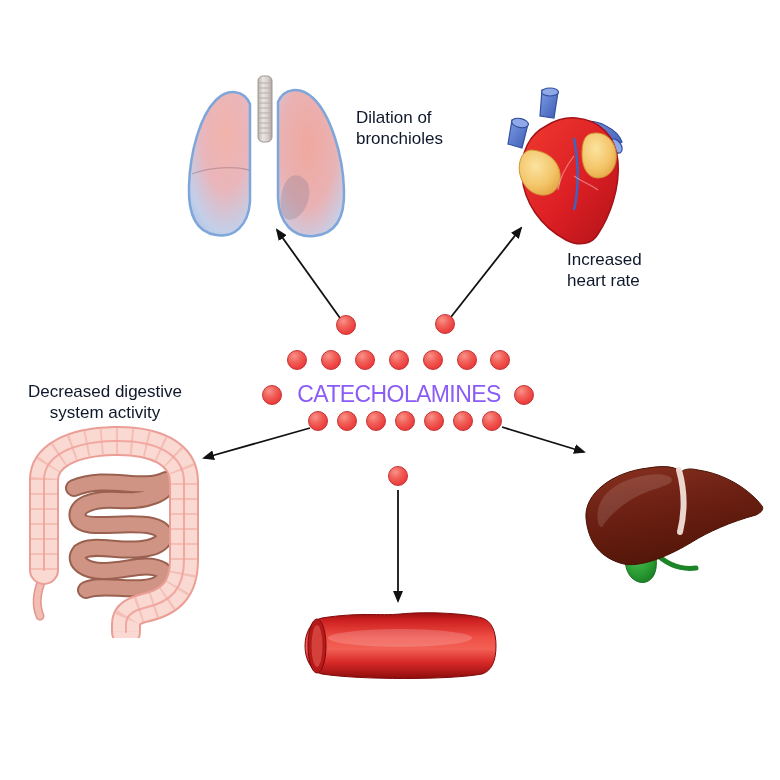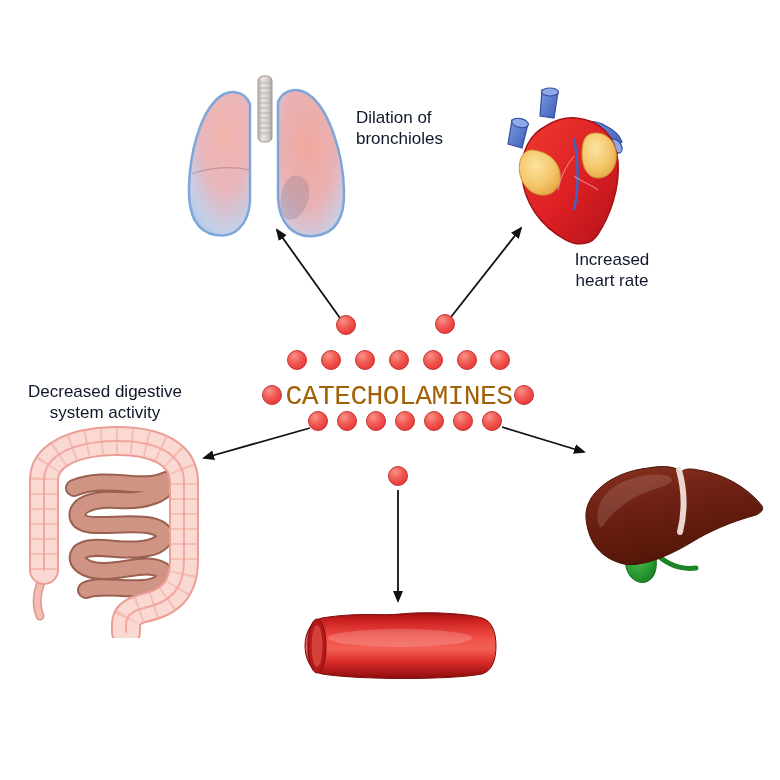--- a/index.html
+++ b/index.html
@@ -12,27 +12,27 @@
   .organ svg { display:block; width:100%; height:100%; }
   .lungs  { left:186px; top:74px;  width:162px; height:168px; }
   .heart  { left:502px; top:86px;  width:142px; height:164px; }
   .gut    { left:22px;  top:420px; width:186px; height:218px; }
   .liver  { left:578px; top:460px; width:192px; height:140px; }
   .vessel { left:300px; top:608px; width:200px; height:76px; }
   .label {
     position:absolute; color:#0f172a; font-size:17px; line-height:1.24;
   }
   .lbl-lungs  { left:356px; top:107px; width:120px; text-align:left; }
-  .lbl-heart  { left:567px; top:249px; width:90px;  text-align:center; }
+  .lbl-heart  { left:567px; top:249px; width:90px;  text-align:left; }
   .lbl-gut    { left:13px;  top:381px; width:184px; text-align:center; }
   .lbl-liver  { left:581px; top:419px; width:174px; text-align:center; }
   .lbl-vessel { left:308px; top:683px; width:184px; text-align:center; }
   .title {
     position:absolute; left:399px; top:381px; transform:translateX(-50%);
-    color:#a16207; font-size:28px; letter-spacing:-0.6px; white-space:nowrap;font-family:Liberation Mono, monospace;
+    color:#8b5cf6; font-size:23px; letter-spacing:-0.6px; white-space:nowrap;
   }
   .dot {
     position:absolute; width:20px; height:20px; border-radius:50%;
     box-sizing:border-box; border:1.5px solid #c53030;
     background:radial-gradient(circle at 35% 28%, #f9928b 0%, #f1635a 35%, #ee4343 65%, #d93434 100%);
   }
 </style>
 </head>
 <body>
 

